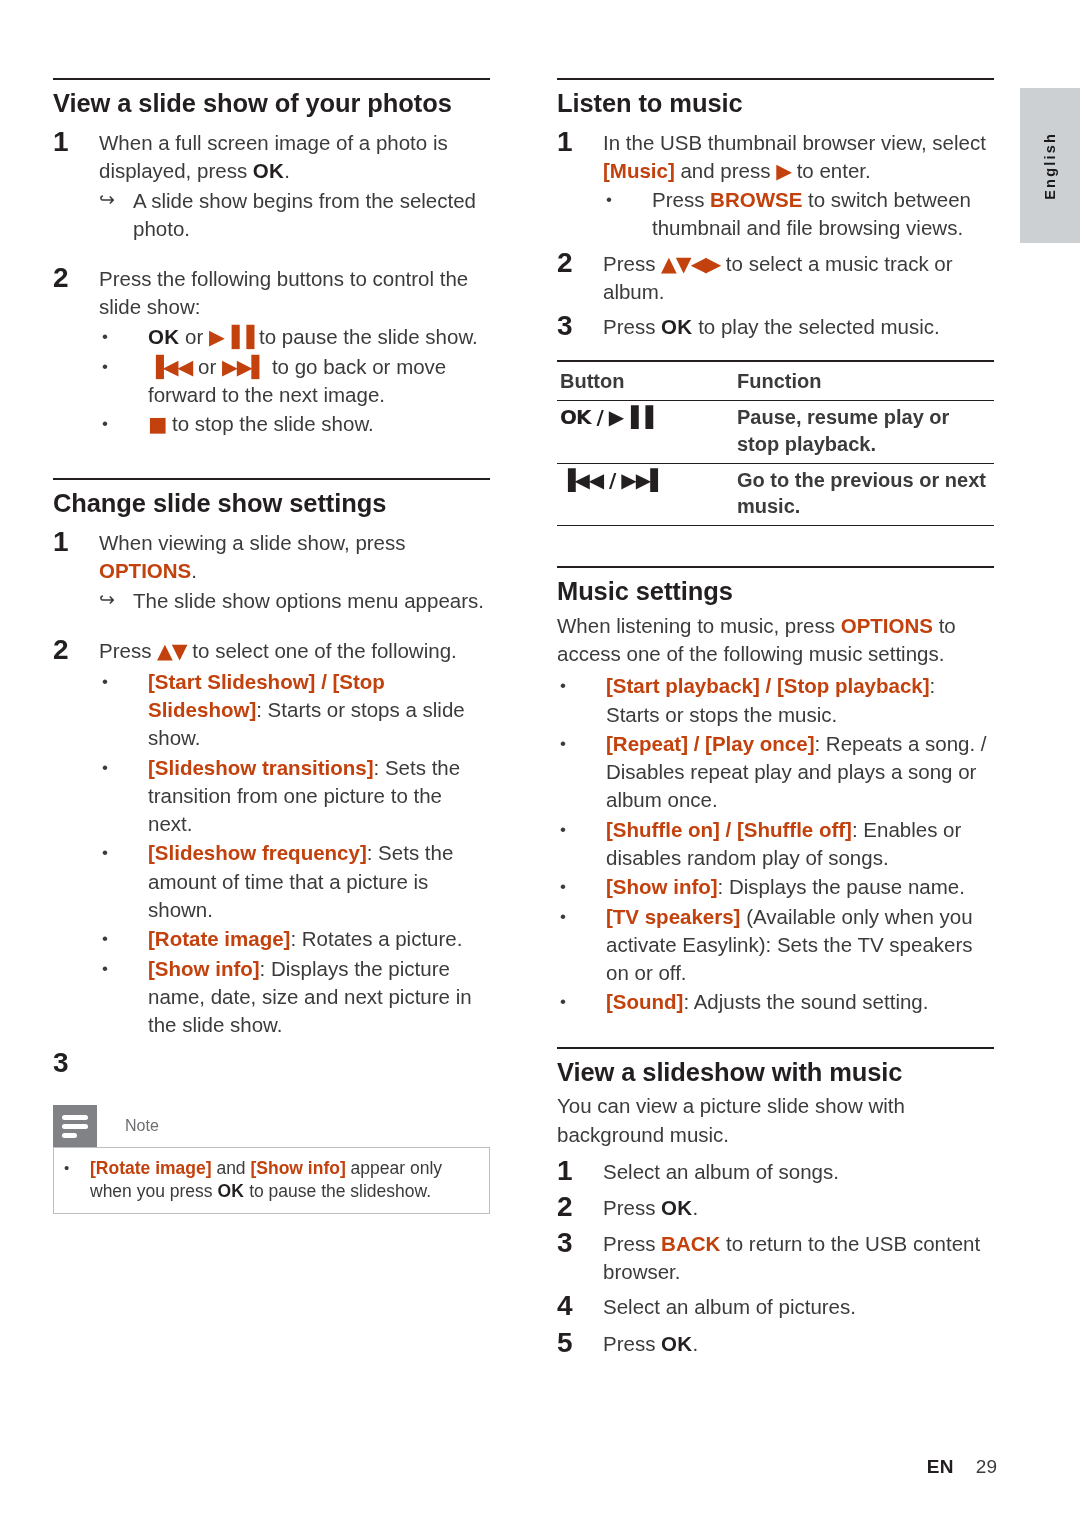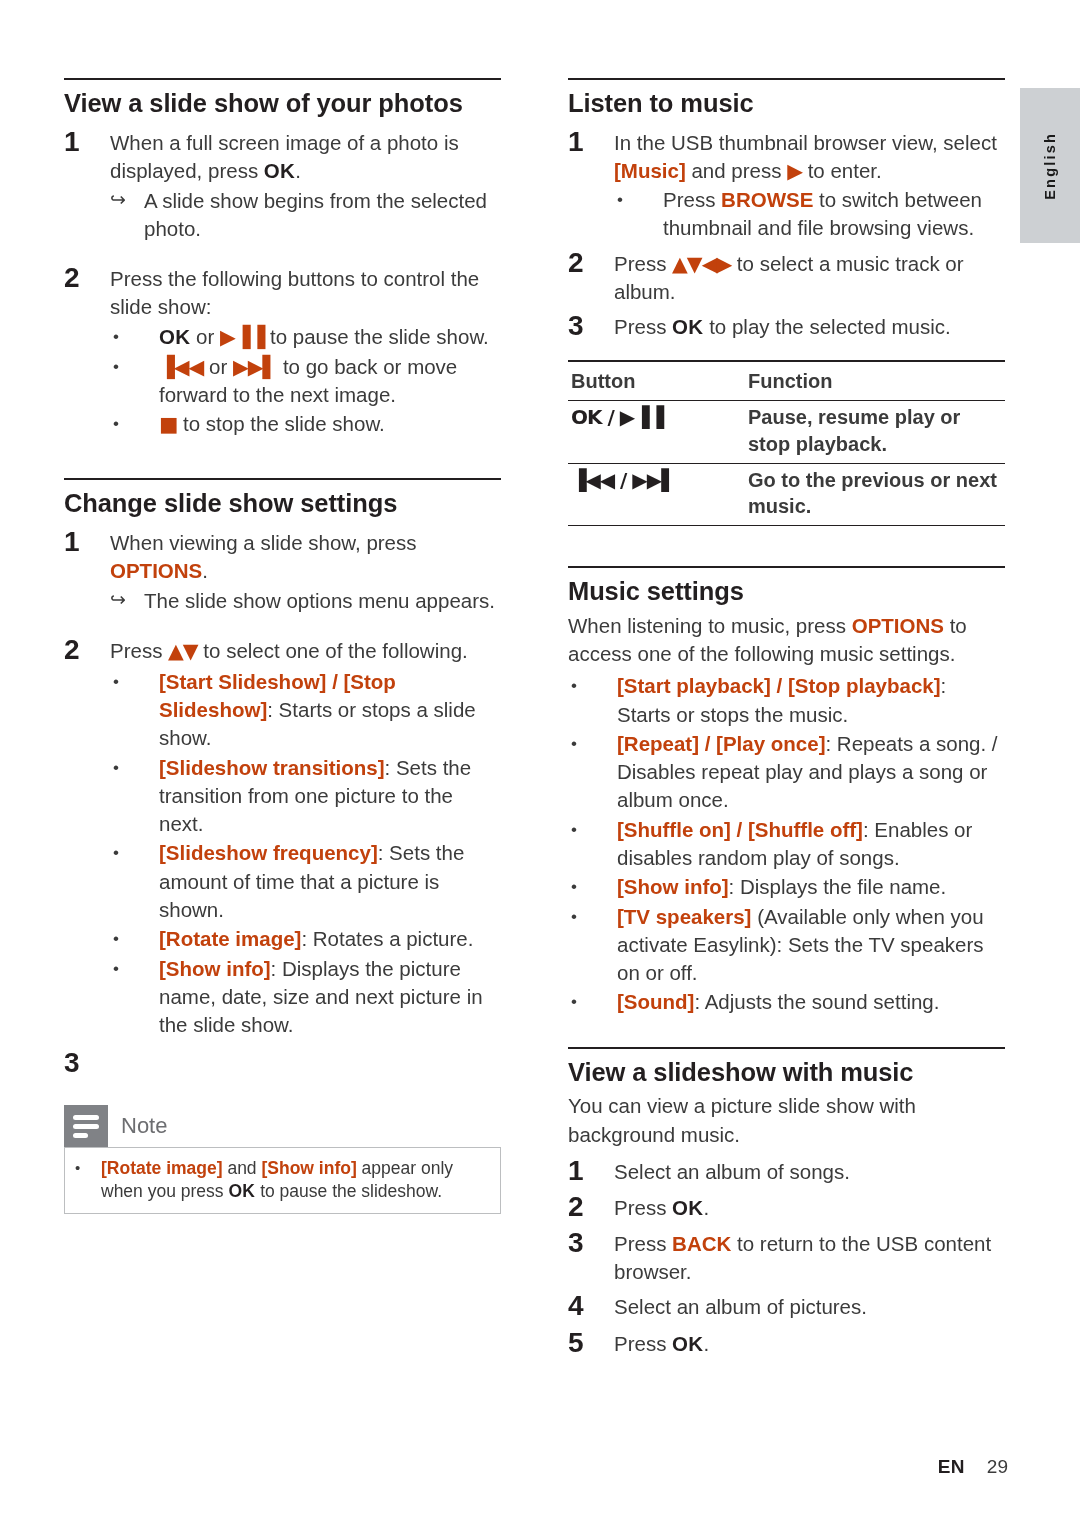--- a/index.html
+++ b/index.html
@@ -33,21 +33,21 @@
     transform: rotate(180deg);
     font-size: 14.5px;
     font-weight: bold;
     letter-spacing: 2.2px;
     color: #1a1a1a;
   }
 
   
   .page {
     position: absolute;
-    left: 64px;
+    left: 53px;
     top: 78px;
     width: 944px;
     height: 1330px;
   }
   .col {
     position: absolute;
     top: 0;
     width: 437px;
   }
   .col-left  { left: 0; }
@@ -167,23 +167,23 @@
   .note-icon i {
     display: block;
     background: #ffffff;
     height: 5px;
     border-radius: 3px;
   }
   .note-icon i:nth-child(1) { width: 26px; }
   .note-icon i:nth-child(2) { width: 26px; }
   .note-icon i:nth-child(3) { width: 15px; margin-right: 11px; }
   .note-title {
-    font-size: 22px;
+    font-size: 16px;
     color: #6d6e71;
-    margin-left: 13px;
+    margin-left: 28px;
   }
   .note-body {
     border: 1px solid #bcbec0;
     padding: 9px 10px 11px 10px;
     box-sizing: border-box;
     width: 437px;
   }
   .note-bullet {
     display: flex;
     align-items: flex-start;
@@ -437,21 +437,21 @@
         <li class="bullet">
           <span class="dot">•</span>
           <span class="btext"><b>[Repeat] / [Play once]</b><span>: Repeats a song. / Disables repeat play and plays a song or album once.</span></span>
         </li>
         <li class="bullet">
           <span class="dot">•</span>
           <span class="btext"><b>[Shuffle on] / [Shuffle off]</b><span>: Enables or disables random play of songs.</span></span>
         </li>
         <li class="bullet">
           <span class="dot">•</span>
-          <span class="btext"><b>[Show info]</b><span>: Displays the file name.</span></span>
+          <span class="btext"><b>[Show info]</b><span>: Displays the pause name.</span></span>
         </li>
         <li class="bullet">
           <span class="dot">•</span>
           <span class="btext"><b>[TV speakers]</b><span> (Available only when you activate Easylink): Sets the TV speakers on or off.</span></span>
         </li>
         <li class="bullet">
           <span class="dot">•</span>
           <span class="btext"><b>[Sound]</b><span>: Adjusts the sound setting.</span></span>
         </li>
       </ul>

